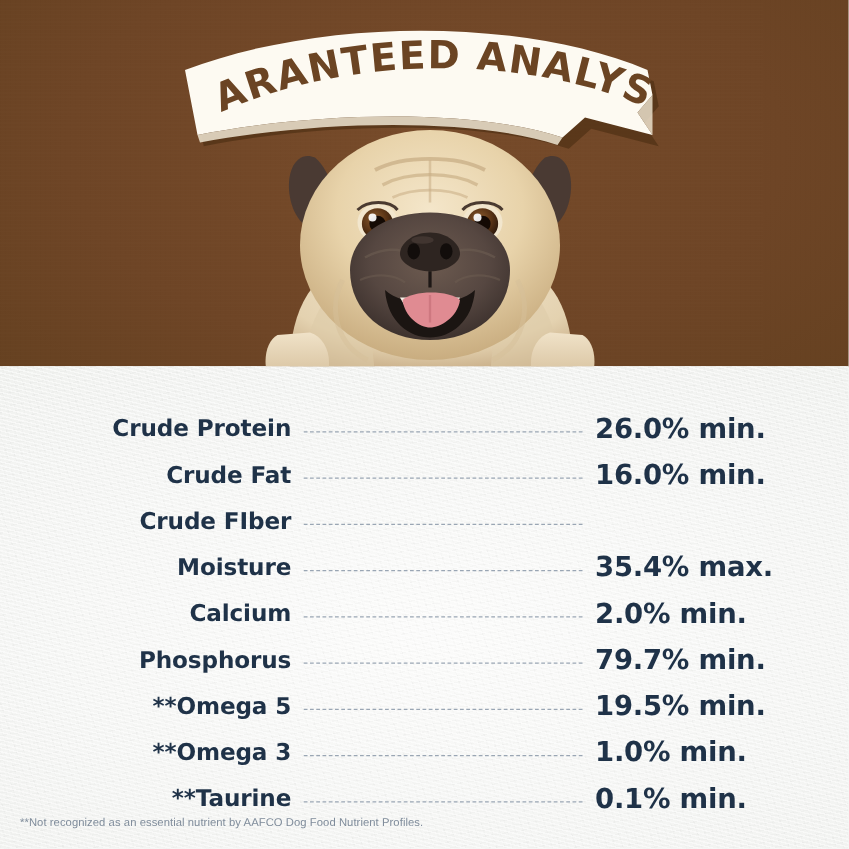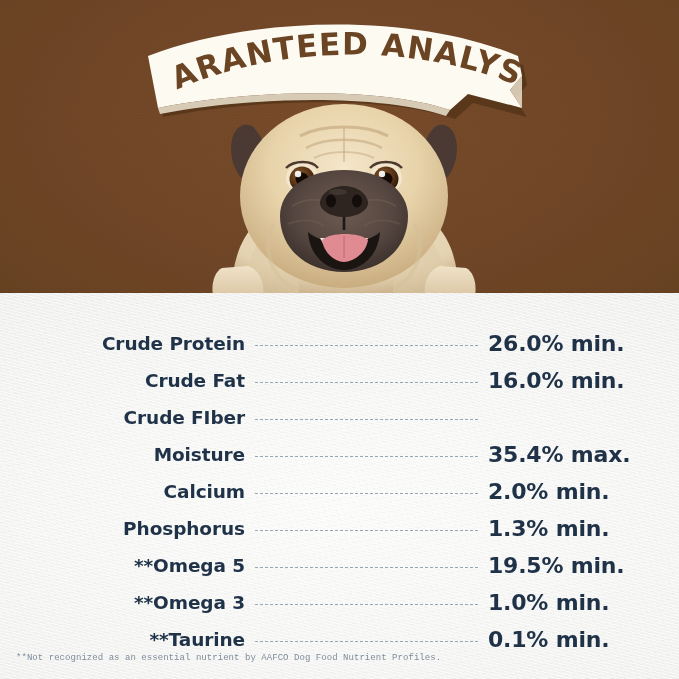--- a/index.html
+++ b/index.html
@@ -90,21 +90,20 @@
   }
   .label {
     width: 233px;
     text-align: right;
     font-family: "DejaVu Sans", sans-serif;
     font-size: 18.5px;
     font-weight: 600;
     color: #1f3248;
     letter-spacing: -0.1px;
     white-space: nowrap;
-    margin-left: 12px;
   }
   .leader {
     flex: 0 0 auto;
     width: 223px;
     margin: 4px 10px 0 10px;
     height: 1px;
     border-top: 1.6px dashed #9aa6b4;
   }
   .value {
     font-family: "DejaVu Sans", sans-serif;
@@ -113,21 +112,21 @@
     color: #1f3248;
     letter-spacing: -0.2px;
     white-space: nowrap;
   }
 
   
   .footnote {
     position: absolute;
     left: 16px;
     top: 653px;
-    font-family: Liberation Mono, monospace;
+    font-family: Liberation Sans, sans-serif;
     font-size: 9px;
     color: #7f8c9b;
     letter-spacing: 0.05px;
     white-space: nowrap;
   }
 </style>
 </head>
 <body>
 
 <div id="poster">
@@ -291,21 +290,21 @@
 
     <div class="row">
       <span class="label">Calcium</span>
       <span class="leader"></span>
       <span class="value">2.0% min.</span>
     </div>
 
     <div class="row">
       <span class="label">Phosphorus</span>
       <span class="leader"></span>
-      <span class="value">1.3% min.</span>
+      <span class="value">79.7% min.</span>
     </div>
 
     <div class="row">
       <span class="label">**Omega 5</span>
       <span class="leader"></span>
       <span class="value">19.5% min.</span>
     </div>
 
     <div class="row">
       <span class="label">**Omega 3</span>

